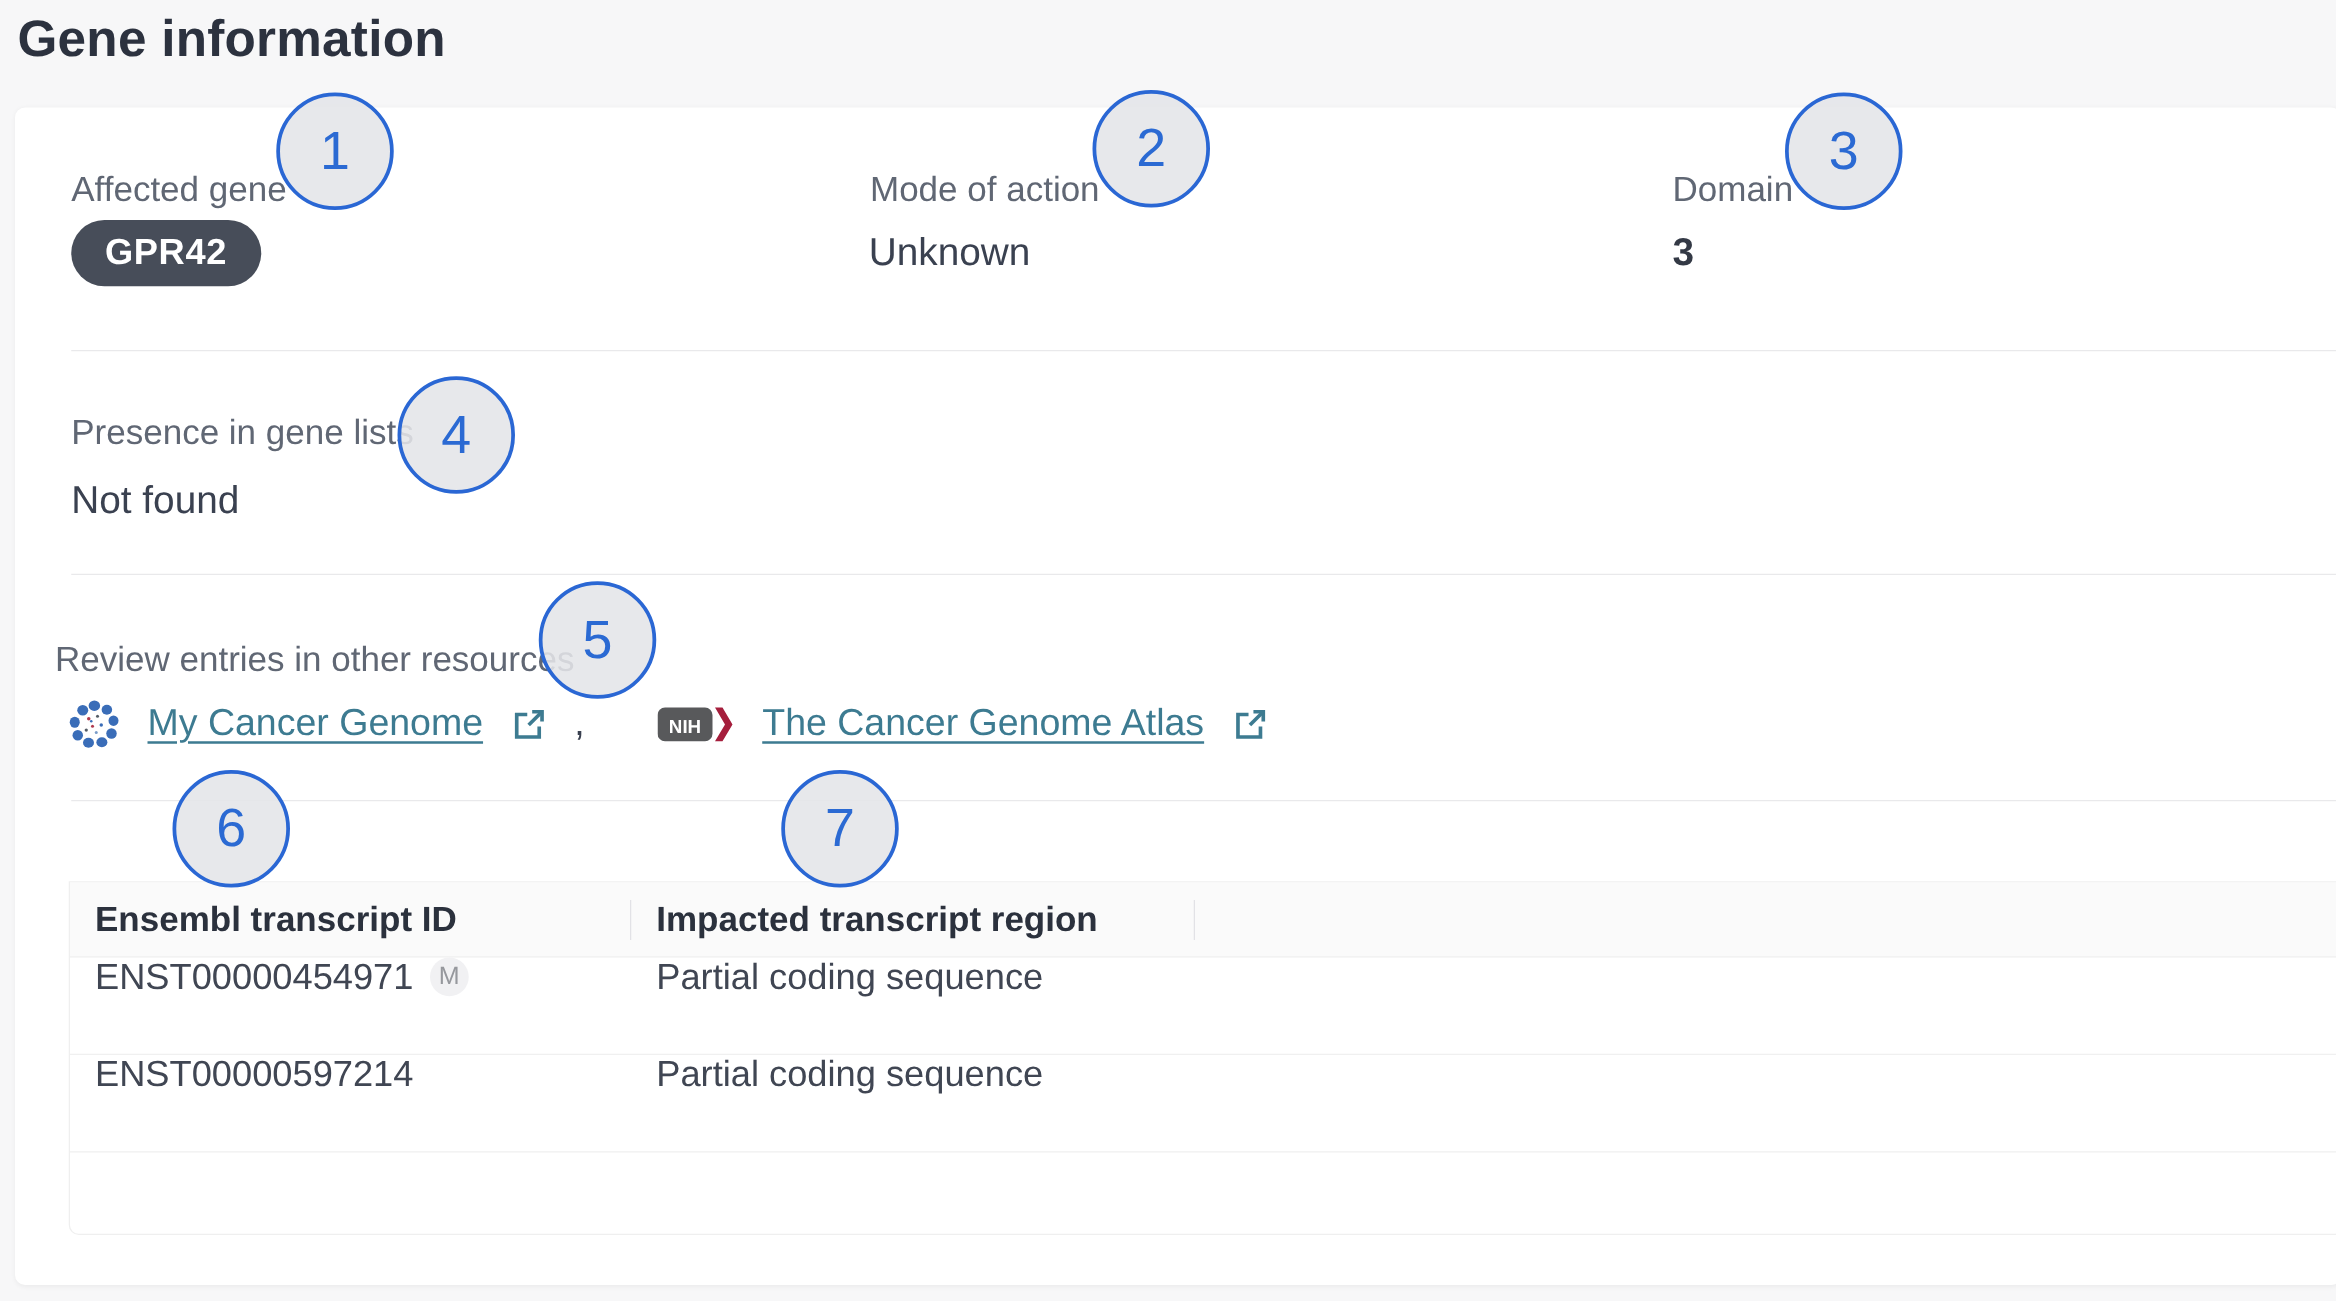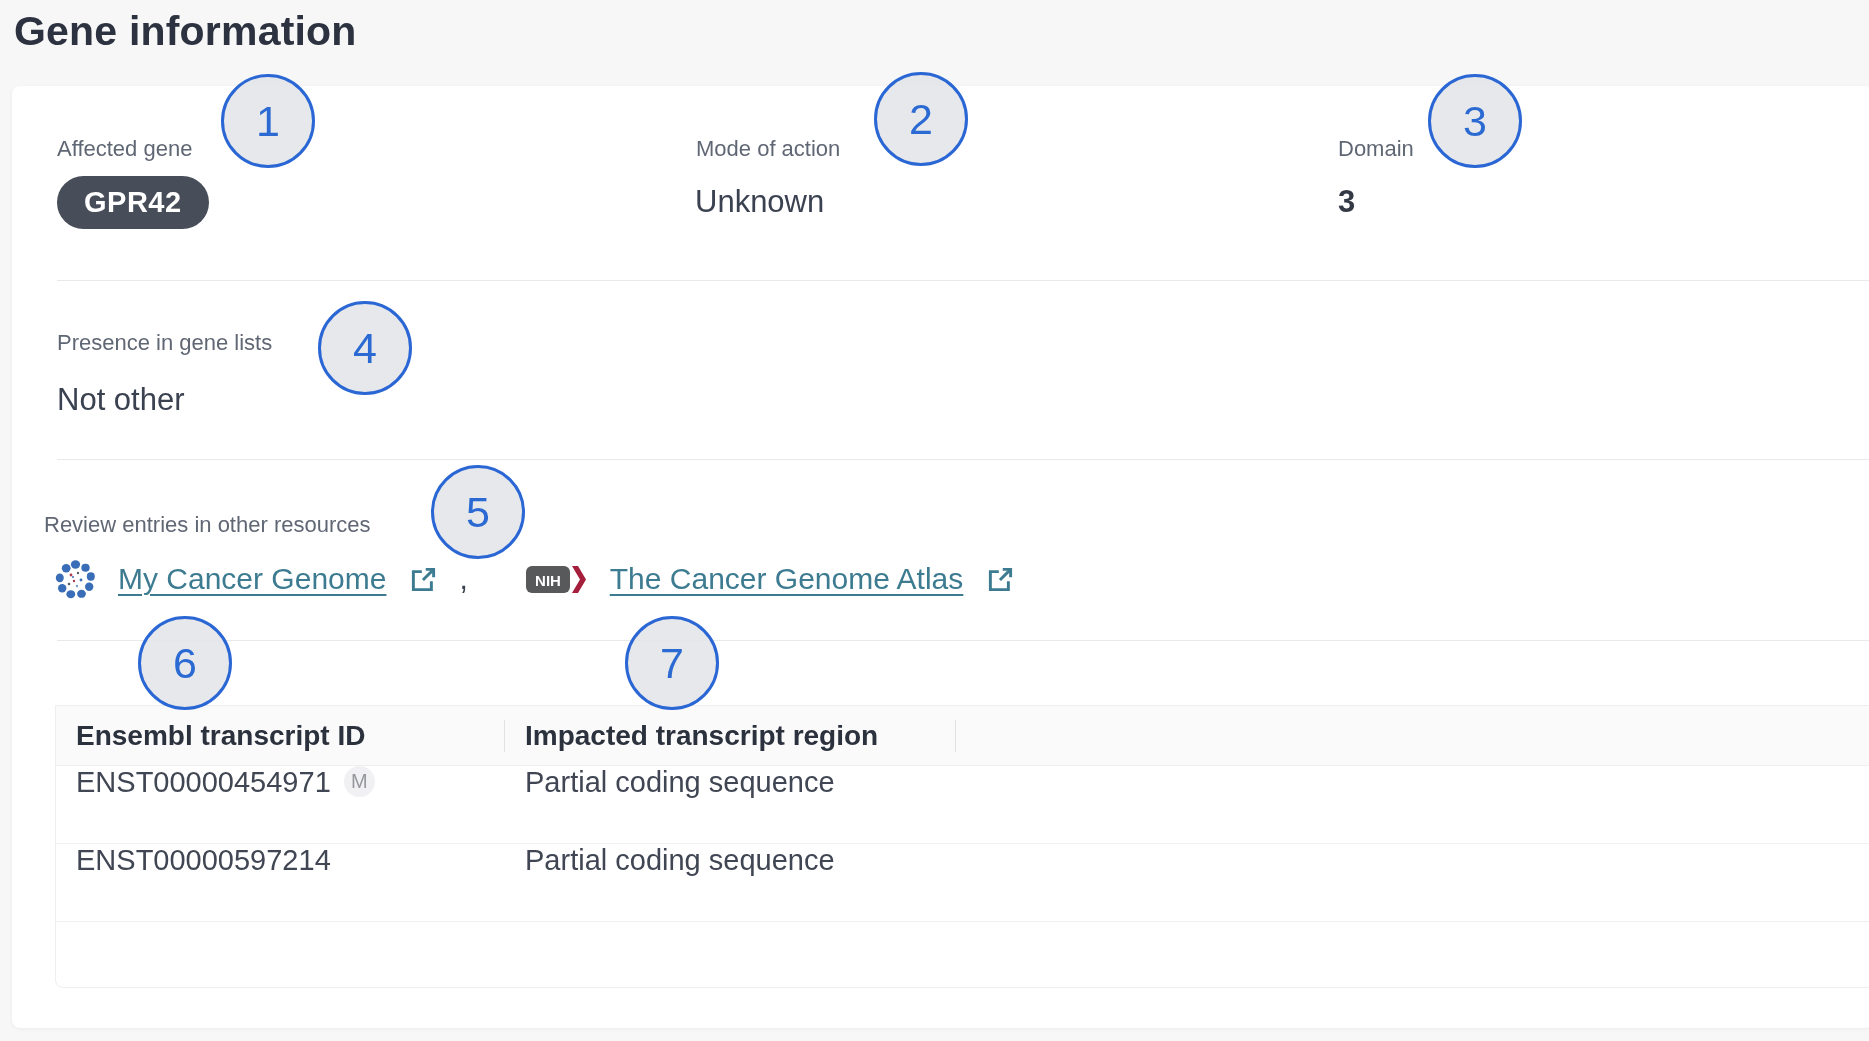--- a/index.html
+++ b/index.html
@@ -21,21 +21,21 @@
   .card {
     position: absolute; left: 12px; top: 86px;
     width: 1861px; height: 942px;
     background: #ffffff;
     border-radius: 8px;
     box-shadow: 0 1px 4px rgba(0,0,0,0.05);
   }
 
   .field-label {
     position: absolute;
-    font-size: 22px; color: #606774; font-weight: 400;
+    font-size: 28px; color: #606774; font-weight: 400;
     white-space: nowrap;
   }
   .field-value {
     position: absolute;
     font-size: 31px; color: #3a4150; font-weight: 400;
     white-space: nowrap;
   }
   .gene-tag {
     position: absolute; left: 57px; top: 176px;
     height: 53px; padding: 0 27px;
@@ -125,21 +125,21 @@
 
   <div class="field-label" style="left:696px; top:136px;">Mode of action</div>
   <div class="field-value" style="left:695px; top:184px;">Unknown</div>
 
   <div class="field-label" style="left:1338px; top:136px;">Domain</div>
   <div class="field-value" style="left:1338px; top:184px; font-weight:700; color:#333945;">3</div>
 
   <div class="divider" style="top:280px;"></div>
 
   <div class="field-label" style="left:57px; top:330px;">Presence in gene lists</div>
-  <div class="field-value" style="left:57px; top:382px;">Not other</div>
+  <div class="field-value" style="left:57px; top:382px;">Not found</div>
 
   <div class="divider" style="top:459px;"></div>
 
   <div class="field-label" style="left:44px; top:512px;">Review entries in other resources</div>
 
   <div class="links-row">
     <span class="mcg-icon">
       <svg width="41" height="41" viewBox="0 0 41 41">
         <g fill="#3a6db8">
           <ellipse cx="20.5" cy="5.5" rx="4.6" ry="4.2"></ellipse>

